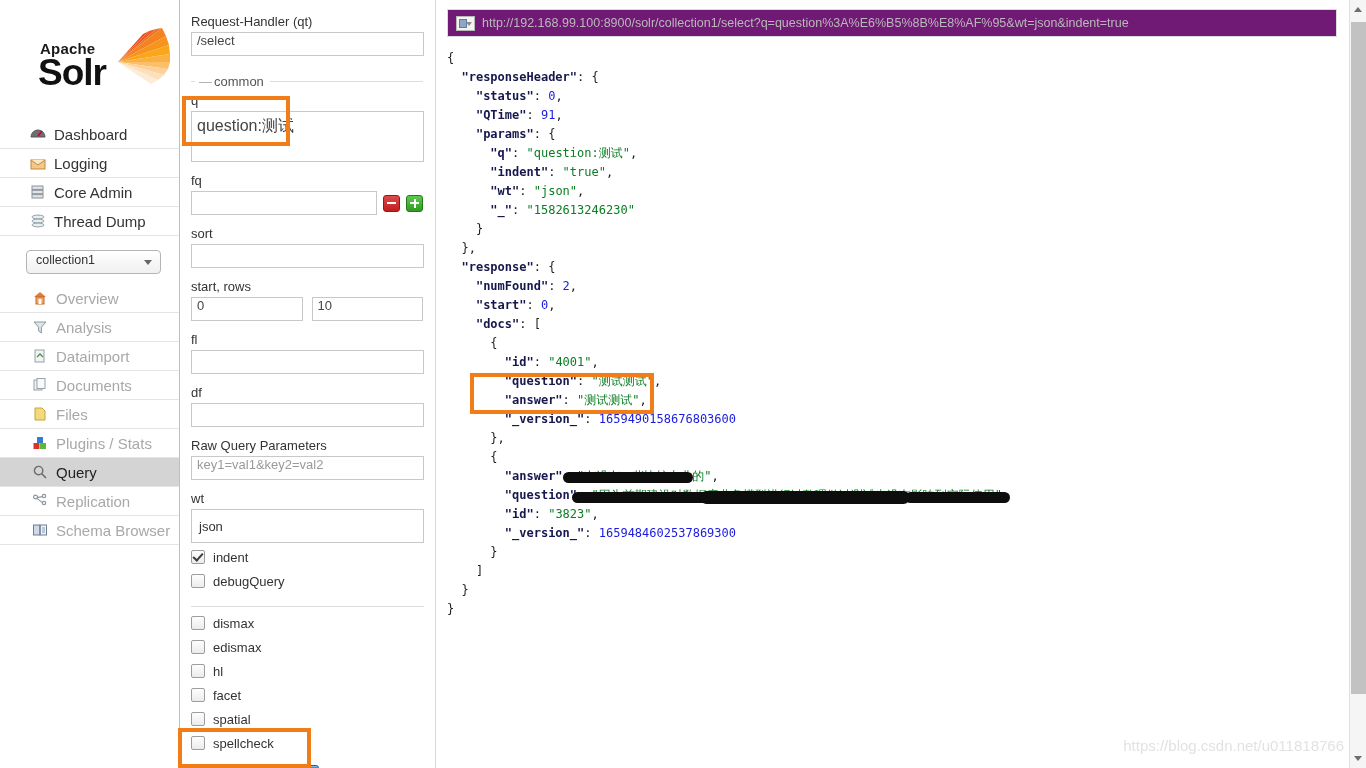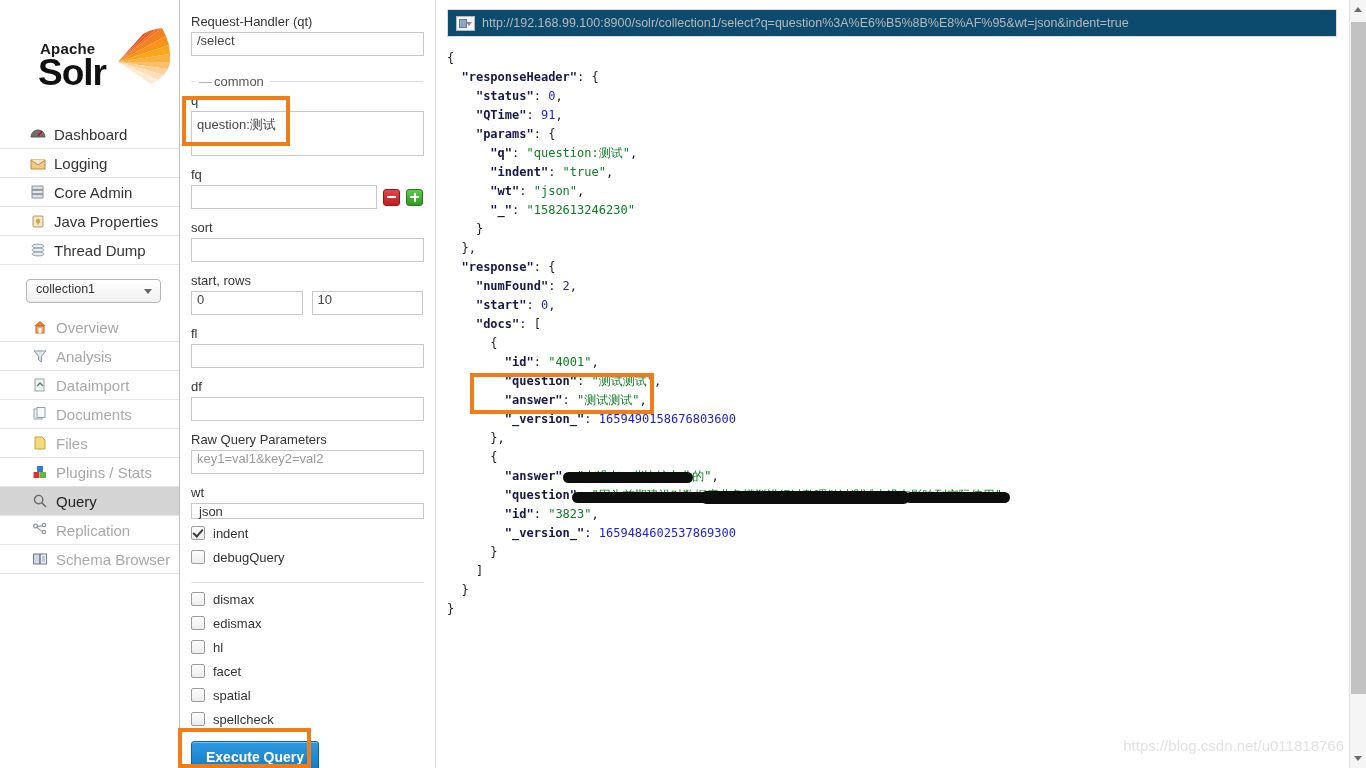--- a/index.html
+++ b/index.html
@@ -125,24 +125,24 @@
     padding: 0;
   }
   fieldset.common legend {
     font-size: 13px; color: #555;
     padding: 0 6px 0 4px;
     margin-left: 4px;
   }
   .legend-dash { color:#aaa; margin-right:2px; }
 
   .q-textarea {
-    width: 233px; height: 45px;
+    width: 233px; height: 51px;
     border: 1px solid #c8c8c8;
     box-sizing: border-box;
-    font-size: 13px; color: #444;
+    font-size: 16px; color: #444;
     padding: 4px 5px;
     resize: none;
     font-family: "Liberation Sans", sans-serif;
     display: block;
     background: #fff;
   }
   .fq-row { display: flex; align-items: center; }
   .fq-input { width: 192px; }
   .btn-sq {
     width: 15px; height: 15px;
@@ -159,21 +159,21 @@
   }
   .btn-sq.plus i.v {
     left: 6.5px; top: 3px; width: 2px; height: 9px;
   }
 
   .sr-row { display: flex; gap: 9px; }
   .sr-row .finput { width: 112px; }
 
   .sel-wrap { position: relative; width: 233px; }
   .fselect {
-    width: 233px; height: 16px;
+    width: 233px; height: 34px;
     border: 1px solid #c8c8c8;
     background: #fff;
     font-size: 13px; color: #333;
     padding-left: 7px;
     display: flex; align-items: center;
     box-sizing: border-box;
   }
 
   .cb-row {
     display: flex; align-items: flex-start;
@@ -225,21 +225,21 @@
   #result-panel {
     position: absolute; left: 437px; top: 0;
     width: 912px; height: 768px;
     background: #fff;
     box-sizing: border-box;
     padding: 9px 12px 0 10px;
   }
   #url-bar {
     height: 28px;
     border: 1px solid #dcdcdc;
-    background: #0c4a6e;
+    background: #701a75;
     display: flex; align-items: center;
     padding: 4px 8px;
     box-sizing: border-box;
   }
   .url-icon {
     width: 17px; height: 13px;
     border: 1px solid #b8b8b8;
     background: #f3f3f3;
     margin-right: 7px;
     position: relative;
@@ -363,28 +363,20 @@
         <div class="nav-item">
           <span class="nav-icon"><svg width="16" height="16" viewBox="0 0 16 16">
               <rect x="2" y="2" width="11" height="3.4" fill="#dfe4e8" stroke="#8a9299"></rect>
               <rect x="2" y="6.3" width="11" height="3.4" fill="#dfe4e8" stroke="#8a9299"></rect>
               <rect x="2" y="10.6" width="11" height="3.4" fill="#dfe4e8" stroke="#8a9299"></rect>
             </svg></span>
           <span class="nlabel">Core Admin</span>
         </div>
         <div class="nav-item">
           <span class="nav-icon"><svg width="16" height="16" viewBox="0 0 16 16">
-              <rect x="3" y="3" width="10" height="11" rx="1" fill="#efe6cf" stroke="#b39b63"></rect>
-              <circle cx="8" cy="8" r="2.2" fill="#d6a93c"></circle>
-              <rect x="7.3" y="8" width="1.4" height="3.6" fill="#d6a93c"></rect>
-            </svg></span>
-          <span class="nlabel">Java Properties</span>
-        </div>
-        <div class="nav-item">
-          <span class="nav-icon"><svg width="16" height="16" viewBox="0 0 16 16">
               <ellipse cx="8" cy="4" rx="6" ry="1.9" fill="#e9eef1" stroke="#93a0a8"></ellipse>
               <ellipse cx="8" cy="8" rx="6" ry="1.9" fill="#e9eef1" stroke="#93a0a8"></ellipse>
               <ellipse cx="8" cy="12" rx="6" ry="1.9" fill="#e9eef1" stroke="#93a0a8"></ellipse>
             </svg></span>
           <span class="nlabel">Thread Dump</span>
         </div>
       </div>
 
     <div class="core-select-wrap">
       <div class="core-select">

